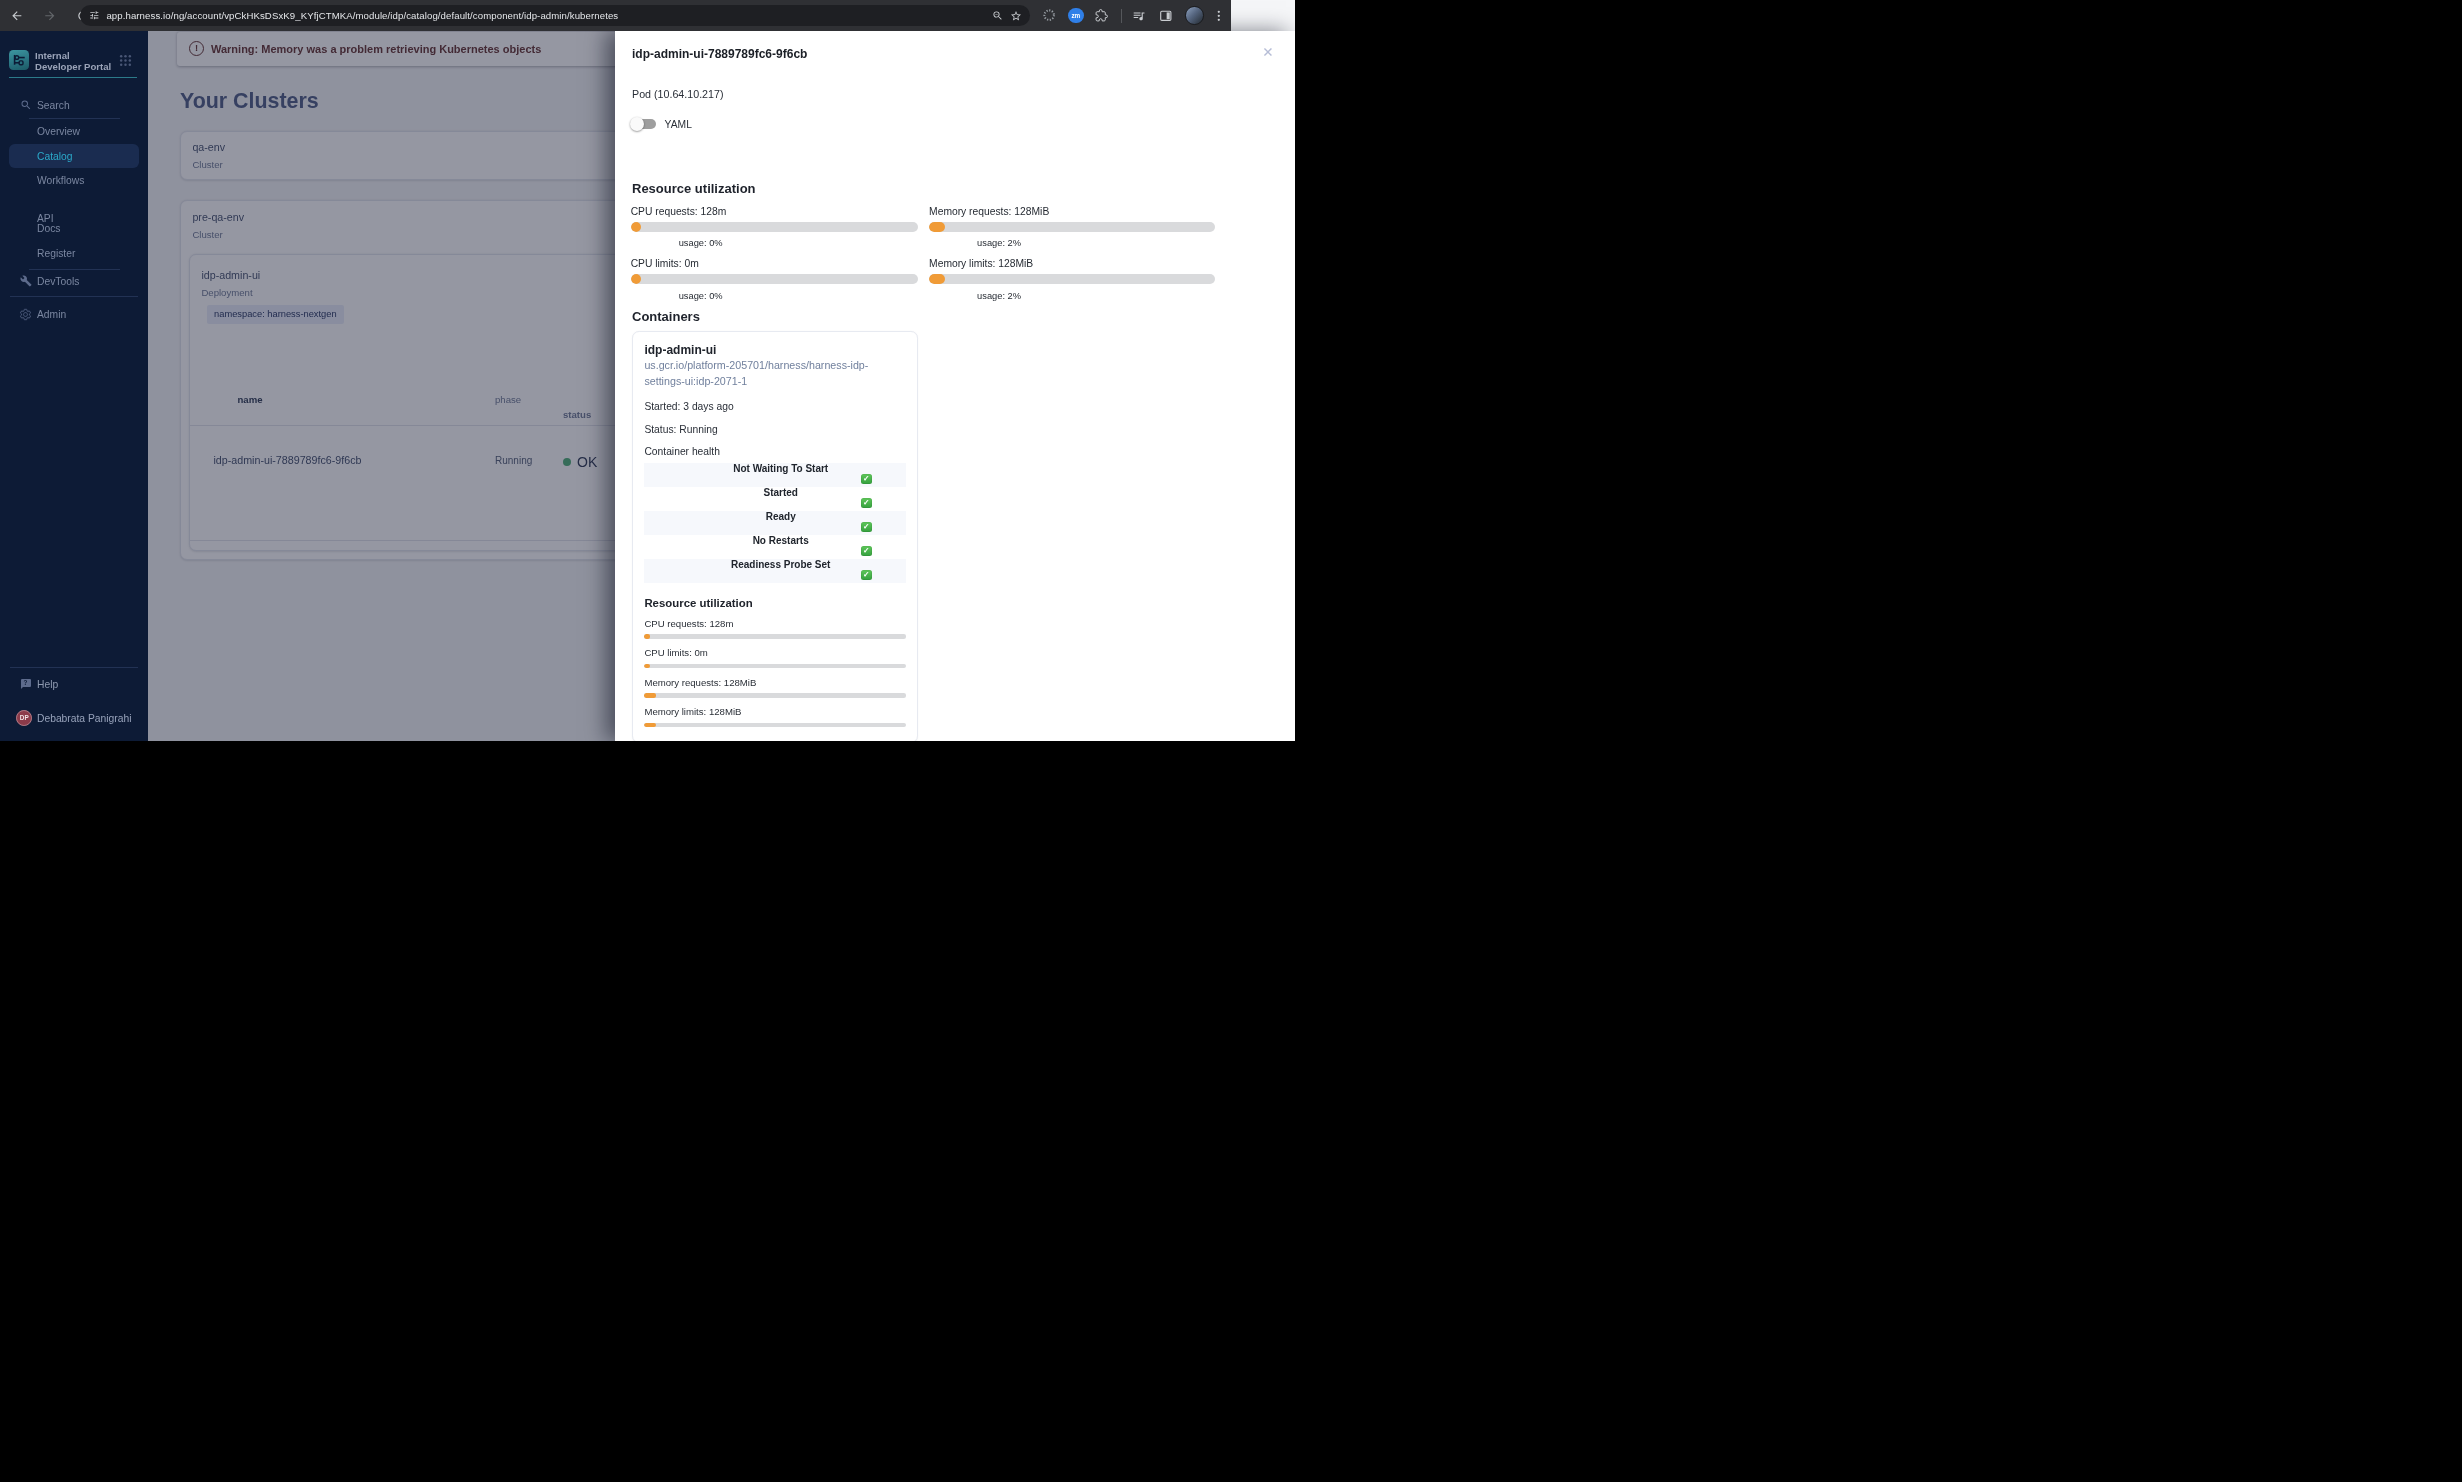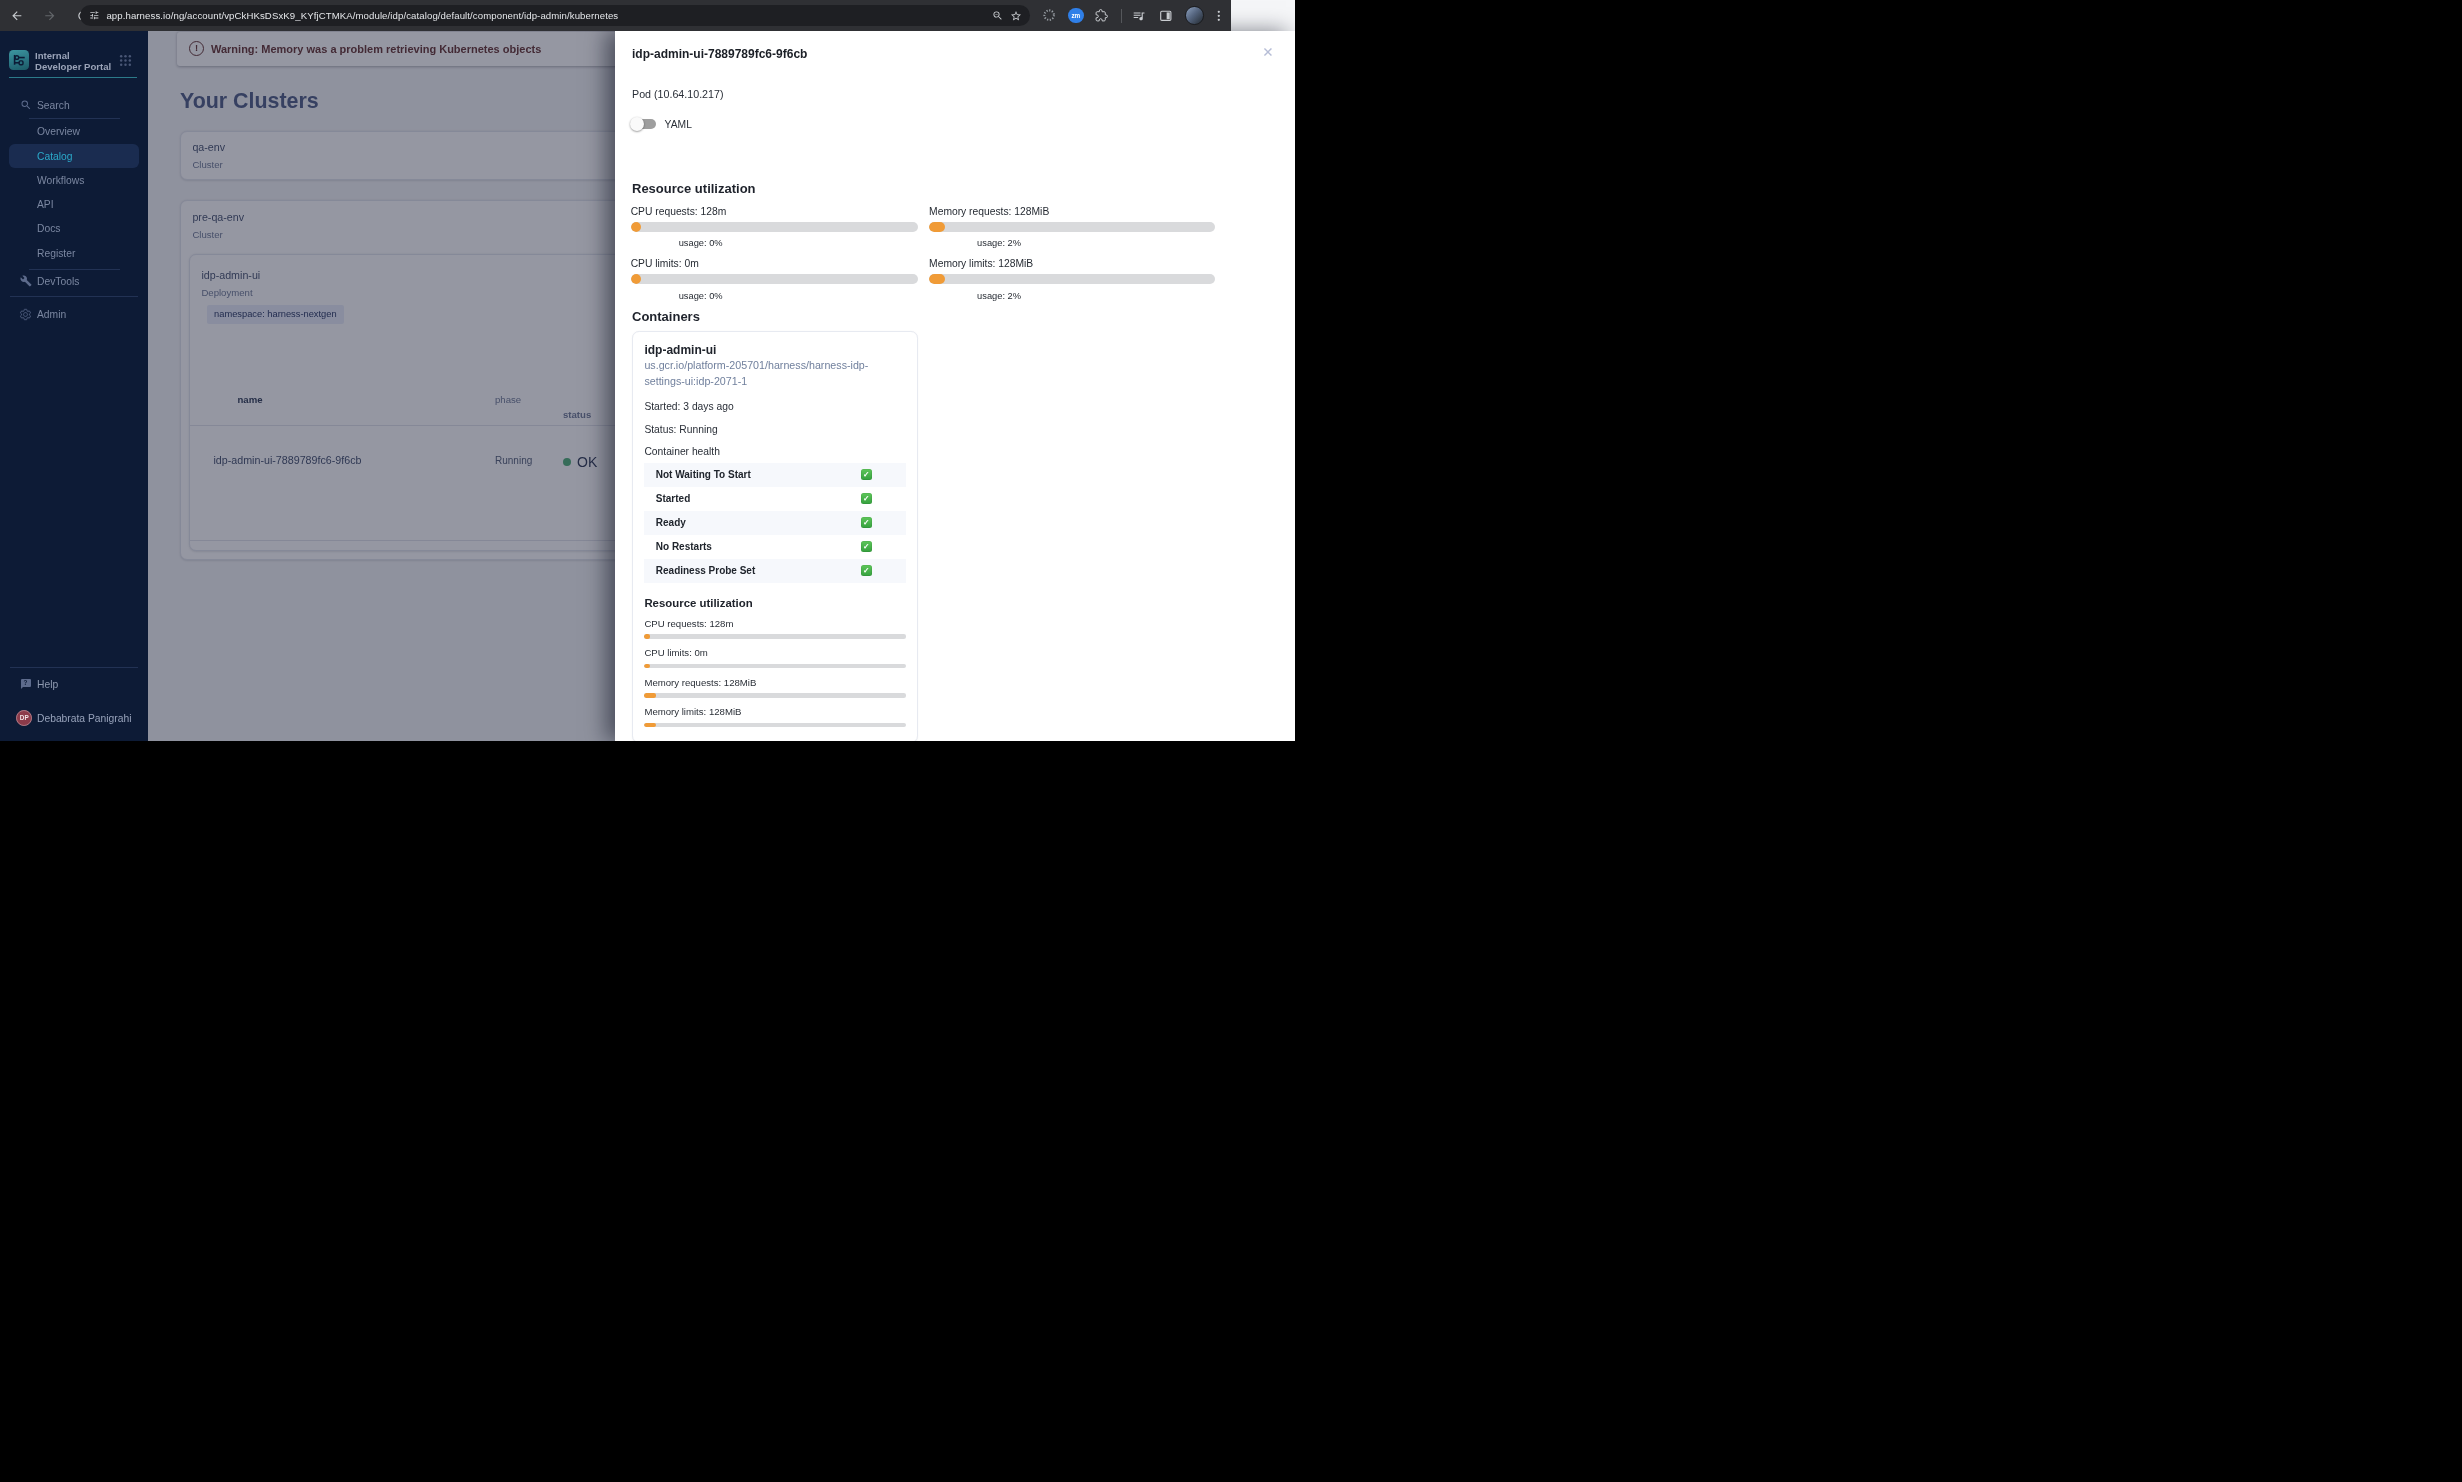--- a/index.html
+++ b/index.html
@@ -72,21 +72,21 @@
   .bar-lbl { font-size:10.3px; color:#262b33; margin-bottom:5px; }
   .track { position:relative; height:10px; border-radius:5px; background:#d9dadc; overflow:hidden; }
   .fill { position:absolute; left:0; top:0; bottom:0; border-radius:5px; background:#f09b37; }
   .fw0 { width:10.7px; } .fw2 { width:15.7px; }
   .usage { font-size:9.3px; color:#262b33; margin-top:6.4px;padding-left:48px; }
   .d-card { position:absolute; left:17px; top:300px; width:286px; background:#fff; border:0.7px solid #e7eaf1; border-radius:7.1px; box-shadow:0 0.7px 1.4px rgba(16,24,40,.05); padding:11.4px 11.4px 14.3px; }
   .cc-name { font-size:12px; font-weight:700; color:#20242c; }
   .cc-image { margin-top:1px; font-size:10.7px; line-height:15.7px; color:#71809d; overflow-wrap:anywhere; }
   .cc-line { margin-top:11.4px; font-size:10.3px; color:#2a2f38; }
   .checks { margin-top:5.7px; }
-  .check-row { display:flex; align-items:center; height:24px; padding-left:11.4px; }
+  .check-row { display:flex; align-items:center; height:24px; padding-left:11.4px;flex-direction:column; }
   .check-row.alt { background:#f6f8fc; }
   .check-lbl { font-size:10px; font-weight:600; color:#20252d; }
   .check-box { margin-left:auto; margin-right:34px; width:10.7px; height:10.7px; border-radius:2.5px; background:linear-gradient(180deg,#5ec75a,#35a03e); box-shadow:inset 0 0 0 0.7px rgba(0,0,0,.08); color:#fff; font-size:7.8px; font-weight:700; display:flex; align-items:center; justify-content:center; line-height:1; }
   .cc-ru-h { margin-top:14.3px; font-size:11.4px; font-weight:700; color:#20242c; }
   .thin-lbl { margin-top:8.6px; font-size:9.6px; color:#2b3038; }
   .thin-track { position:relative; margin-top:5.7px; height:4.3px; border-radius:2.1px; background:#d9dadc; overflow:hidden; }
   .thin-fill { position:absolute; left:0; top:0; bottom:0; border-radius:2.1px; background:#f09b37; }
   .tw0 { width:5.7px; } .tw2 { width:12px; }
 </style>
 </head>
@@ -208,21 +208,21 @@
       <div class="sb-item" style="top:88px">
         <span class="lbl">Overview</span>
       </div>
       <div class="sb-pill"></div>
       <div class="sb-item" style="top:113px; color:#2ba9c9">
         <span class="lbl">Catalog</span>
       </div>
       <div class="sb-item" style="top:137px">
         <span class="lbl">Workflows</span>
       </div>
-      <div class="sb-item" style="top:161px">
+      <div class="sb-item" style="top:175px">
         <span class="lbl">API</span>
       </div>
       <div class="sb-item" style="top:185px">
         <span class="lbl">Docs</span>
       </div>
       <div class="sb-item" style="top:210px">
         <span class="lbl">Register</span>
       </div>
       <div class="sb-div" style="top:238px"></div>
 

